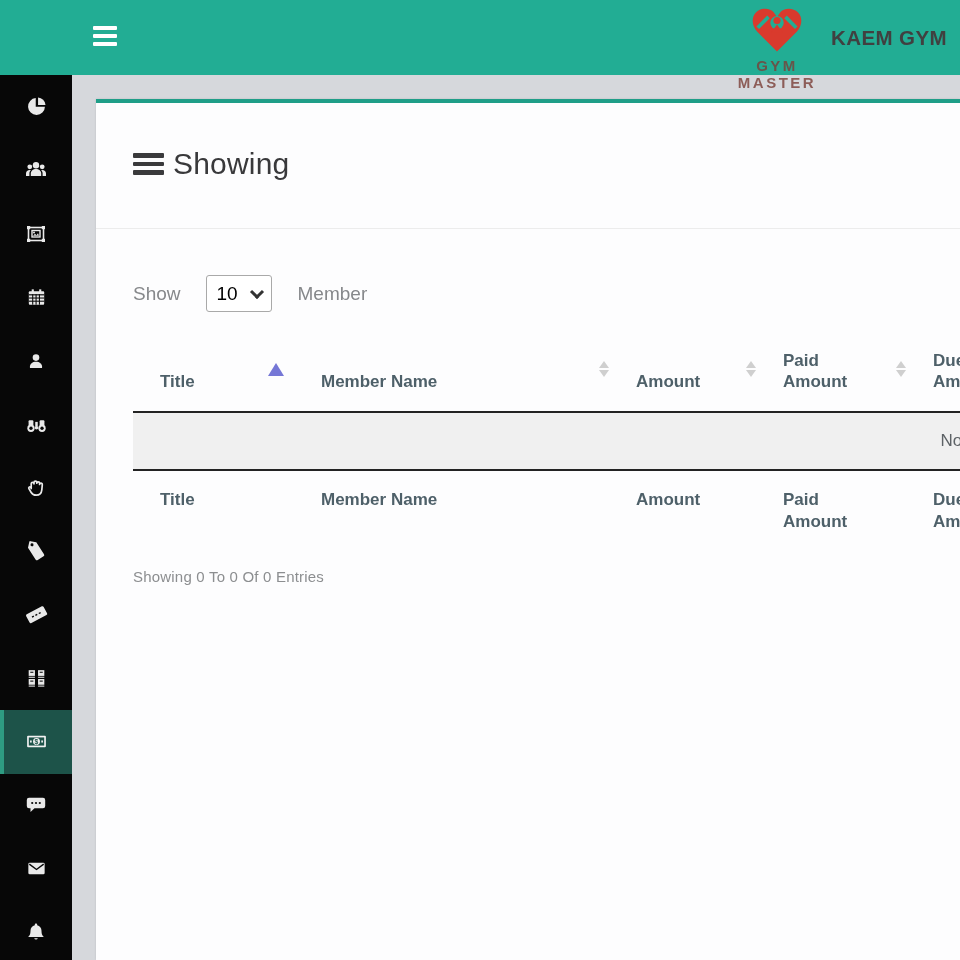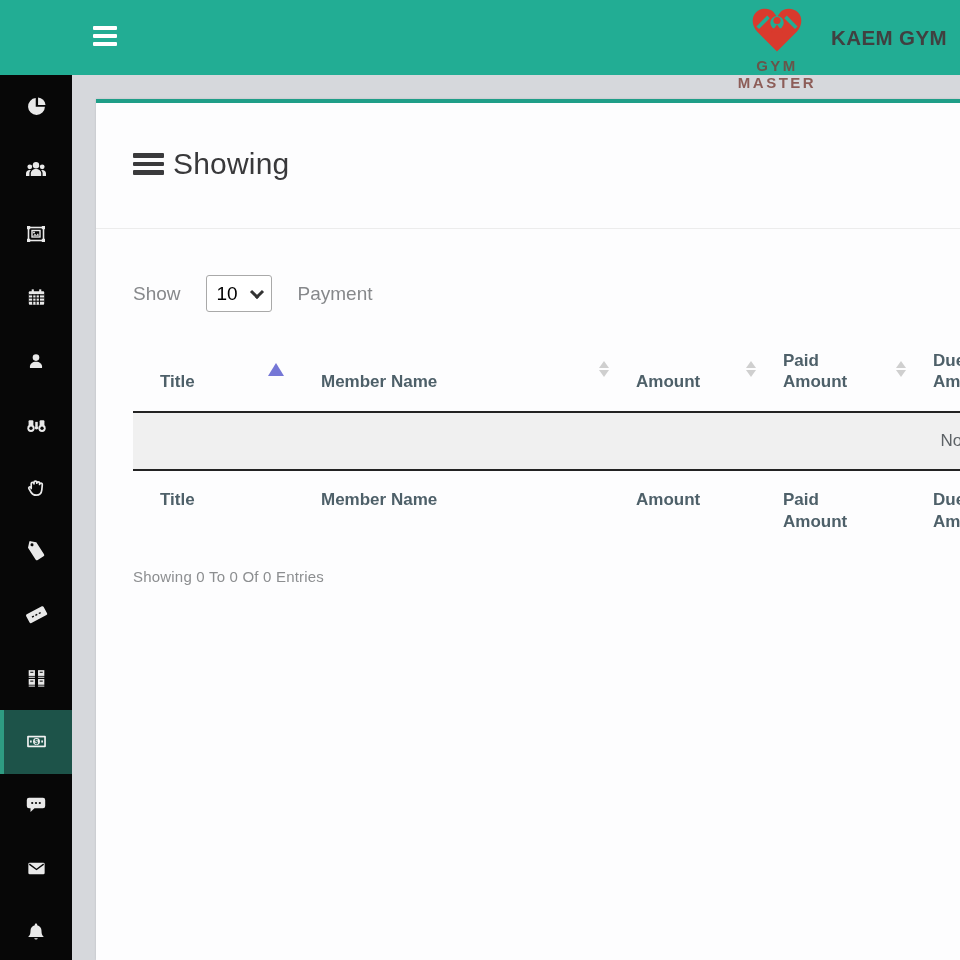--- a/index.html
+++ b/index.html
@@ -252,21 +252,21 @@
     <hr class="divider">
 
     <div class="length-row">
       <span>Show</span>
       <span class="select-wrap">
         <select class="page-size">
           <option>10</option>
         </select>
         <span class="select-chevron"></span>
       </span>
-      <span>Payment</span>
+      <span>Member</span>
     </div>
 
     <div class="table-wrap">
       <table class="payments">
         <colgroup>
           <col style="width:161px">
             <col style="width:315px">
             <col style="width:147px">
           <col style="width:150px">
             <col style="width:150px">

